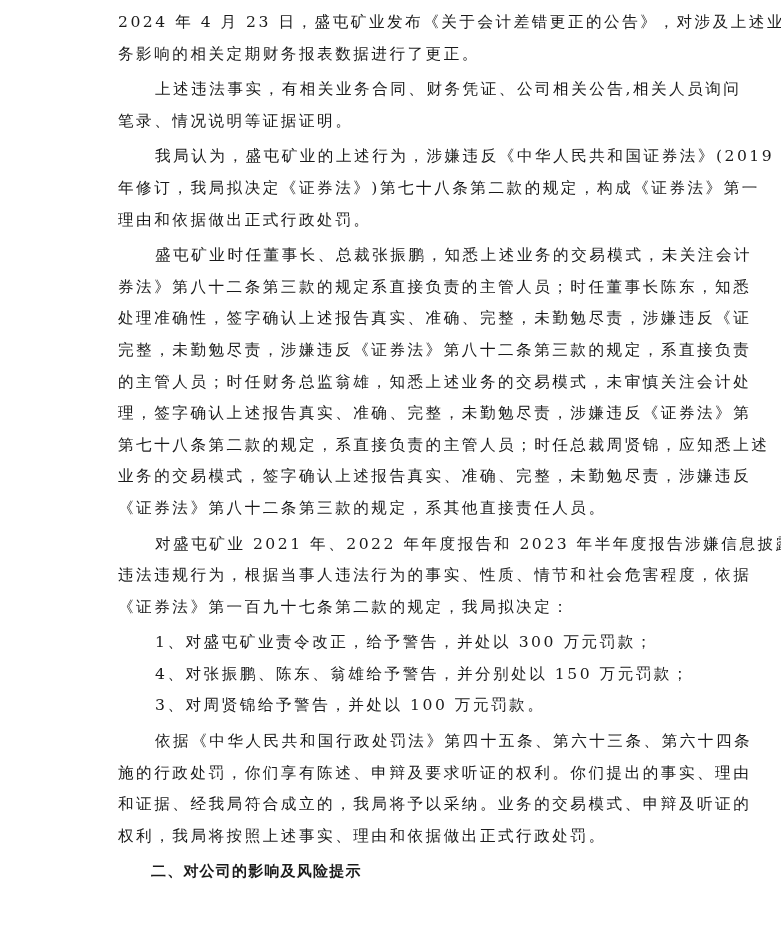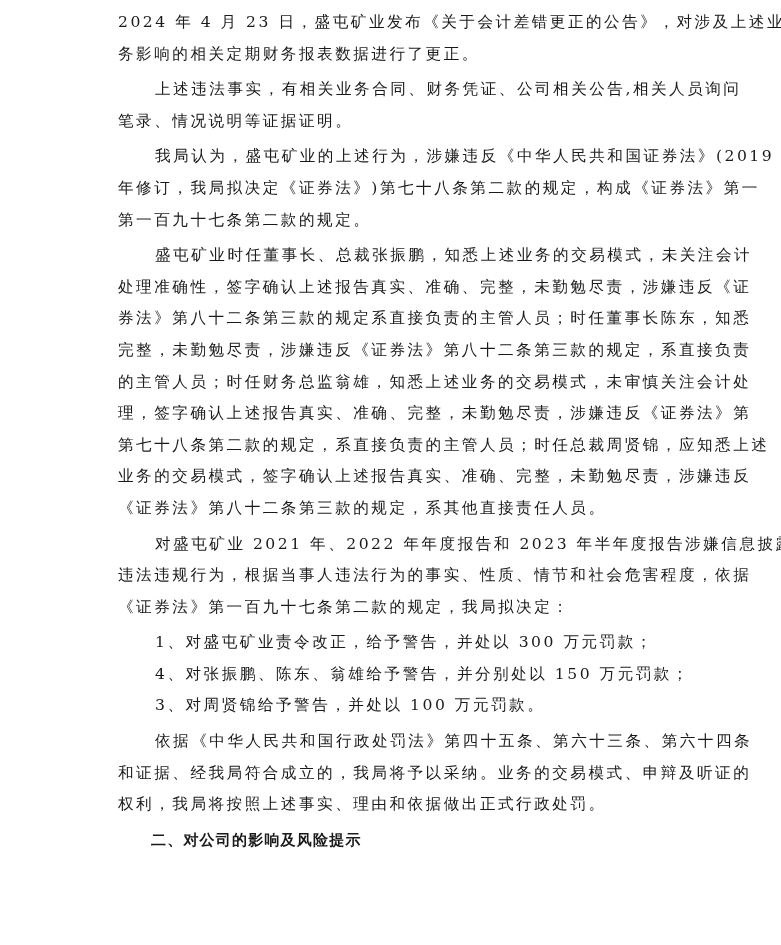--- a/index.html
+++ b/index.html
@@ -62,27 +62,27 @@
   </div>
 
   <div class="para">
     <div class="line indent">上述违法事实，有相关业务合同、财务凭证、公司相关公告,相关人员询问</div>
     <div class="line last">笔录、情况说明等证据证明。</div>
   </div>
 
   <div class="para">
     <div class="line indent">我局认为，盛屯矿业的上述行为，涉嫌违反《中华人民共和国证券法》(2019</div>
     <div class="line">年修订，我局拟决定《证券法》)第七十八条第二款的规定，构成《证券法》第一</div>
-    <div class="line last">第一百九十七条第二款的规定。</div>
+    <div class="line last">理由和依据做出正式行政处罚。</div>
   </div>
 
   <div class="para">
     <div class="line indent">盛屯矿业时任董事长、总裁张振鹏，知悉上述业务的交易模式，未关注会计</div>
+    <div class="line">券法》第八十二条第三款的规定系直接负责的主管人员；时任董事长陈东，知悉</div>
     <div class="line">处理准确性，签字确认上述报告真实、准确、完整，未勤勉尽责，涉嫌违反《证</div>
-    <div class="line">券法》第八十二条第三款的规定系直接负责的主管人员；时任董事长陈东，知悉</div>
     <div class="line">完整，未勤勉尽责，涉嫌违反《证券法》第八十二条第三款的规定，系直接负责</div>
     <div class="line">的主管人员；时任财务总监翁雄，知悉上述业务的交易模式，未审慎关注会计处</div>
     <div class="line">理，签字确认上述报告真实、准确、完整，未勤勉尽责，涉嫌违反《证券法》第</div>
     <div class="line">第七十八条第二款的规定，系直接负责的主管人员；时任总裁周贤锦，应知悉上述</div>
     <div class="line">业务的交易模式，签字确认上述报告真实、准确、完整，未勤勉尽责，涉嫌违反</div>
     <div class="line last">《证券法》第八十二条第三款的规定，系其他直接责任人员。</div>
   </div>
 
   <div class="para">
     <div class="line indent">对盛屯矿业 2021 年、2022 年年度报告和 2023 年半年度报告涉嫌信息披露</div>
@@ -91,19 +91,20 @@
   </div>
 
   <div class="para">
     <div class="line item">1、对盛屯矿业责令改正，给予警告，并处以 300 万元罚款；</div>
     <div class="line item">4、对张振鹏、陈东、翁雄给予警告，并分别处以 150 万元罚款；</div>
     <div class="line item">3、对周贤锦给予警告，并处以 100 万元罚款。</div>
   </div>
 
   <div class="para">
     <div class="line indent">依据《中华人民共和国行政处罚法》第四十五条、第六十三条、第六十四条</div>
+    <div class="line">施的行政处罚，你们享有陈述、申辩及要求听证的权利。你们提出的事实、理由</div>
     <div class="line">和证据、经我局符合成立的，我局将予以采纳。业务的交易模式、申辩及听证的</div>
     <div class="line last">权利，我局将按照上述事实、理由和依据做出正式行政处罚。</div>
   </div>
 
   <div class="line heading">二、对公司的影响及风险提示</div>
 
 </div>
 
 </body></html>

